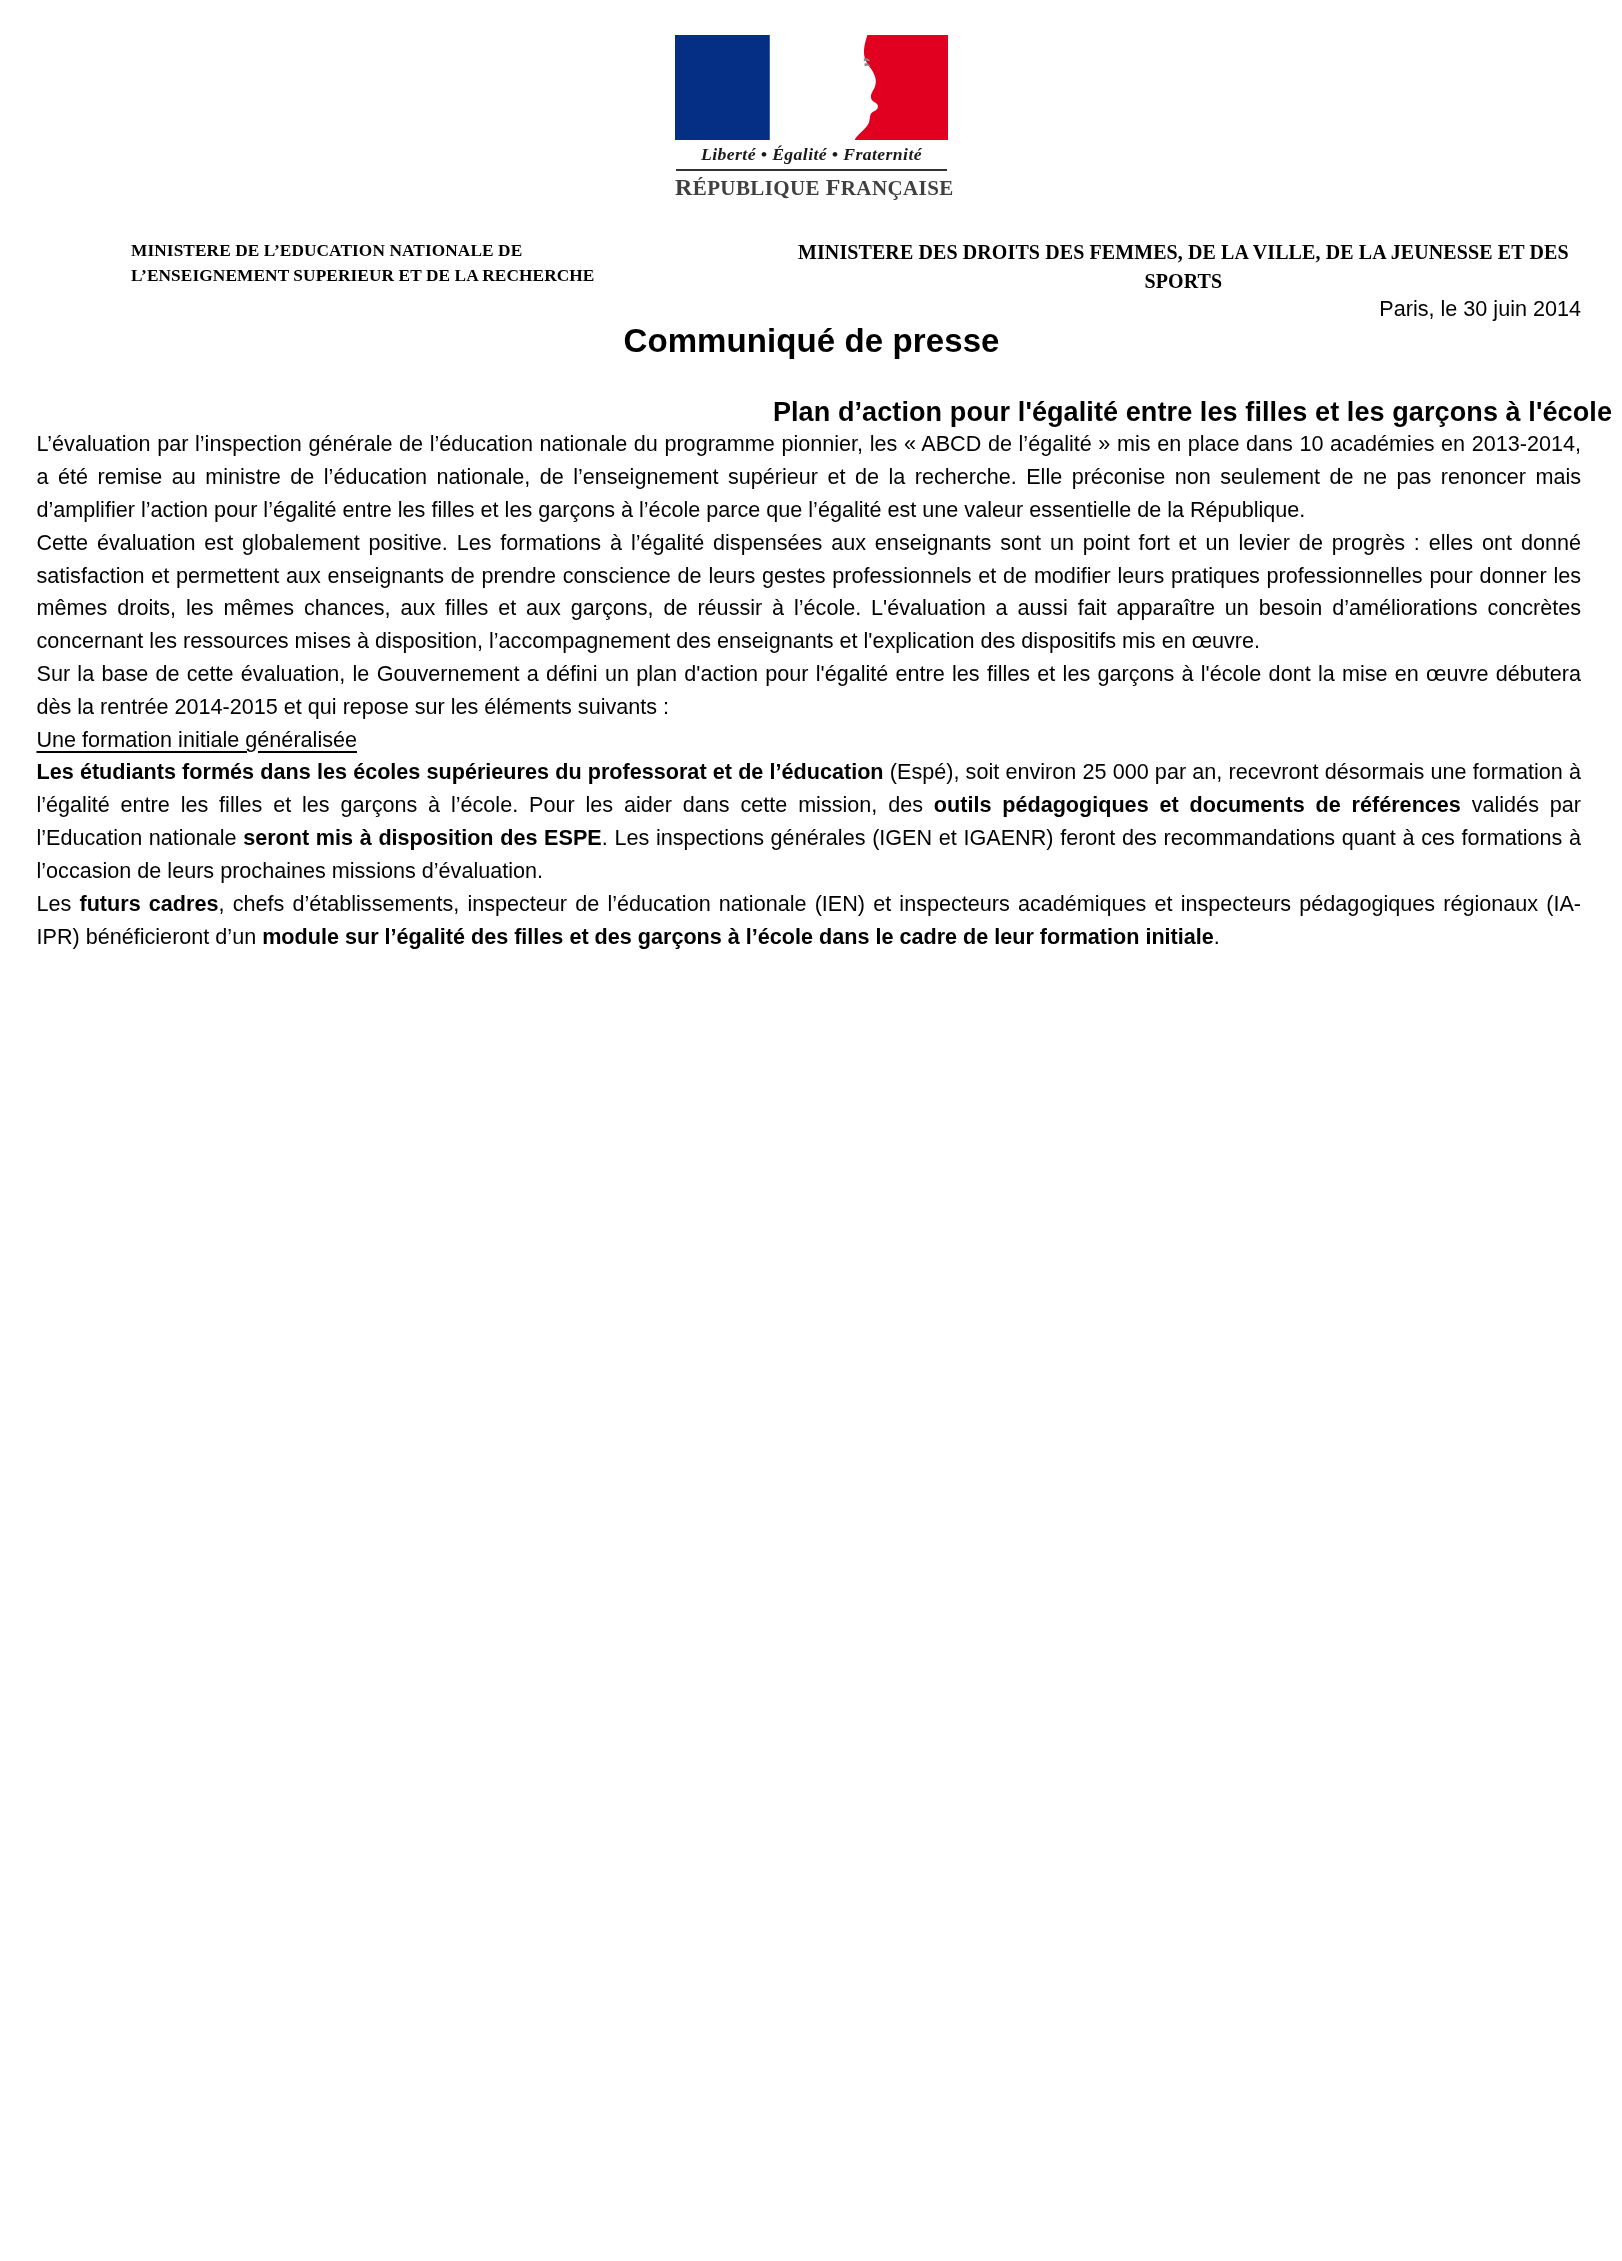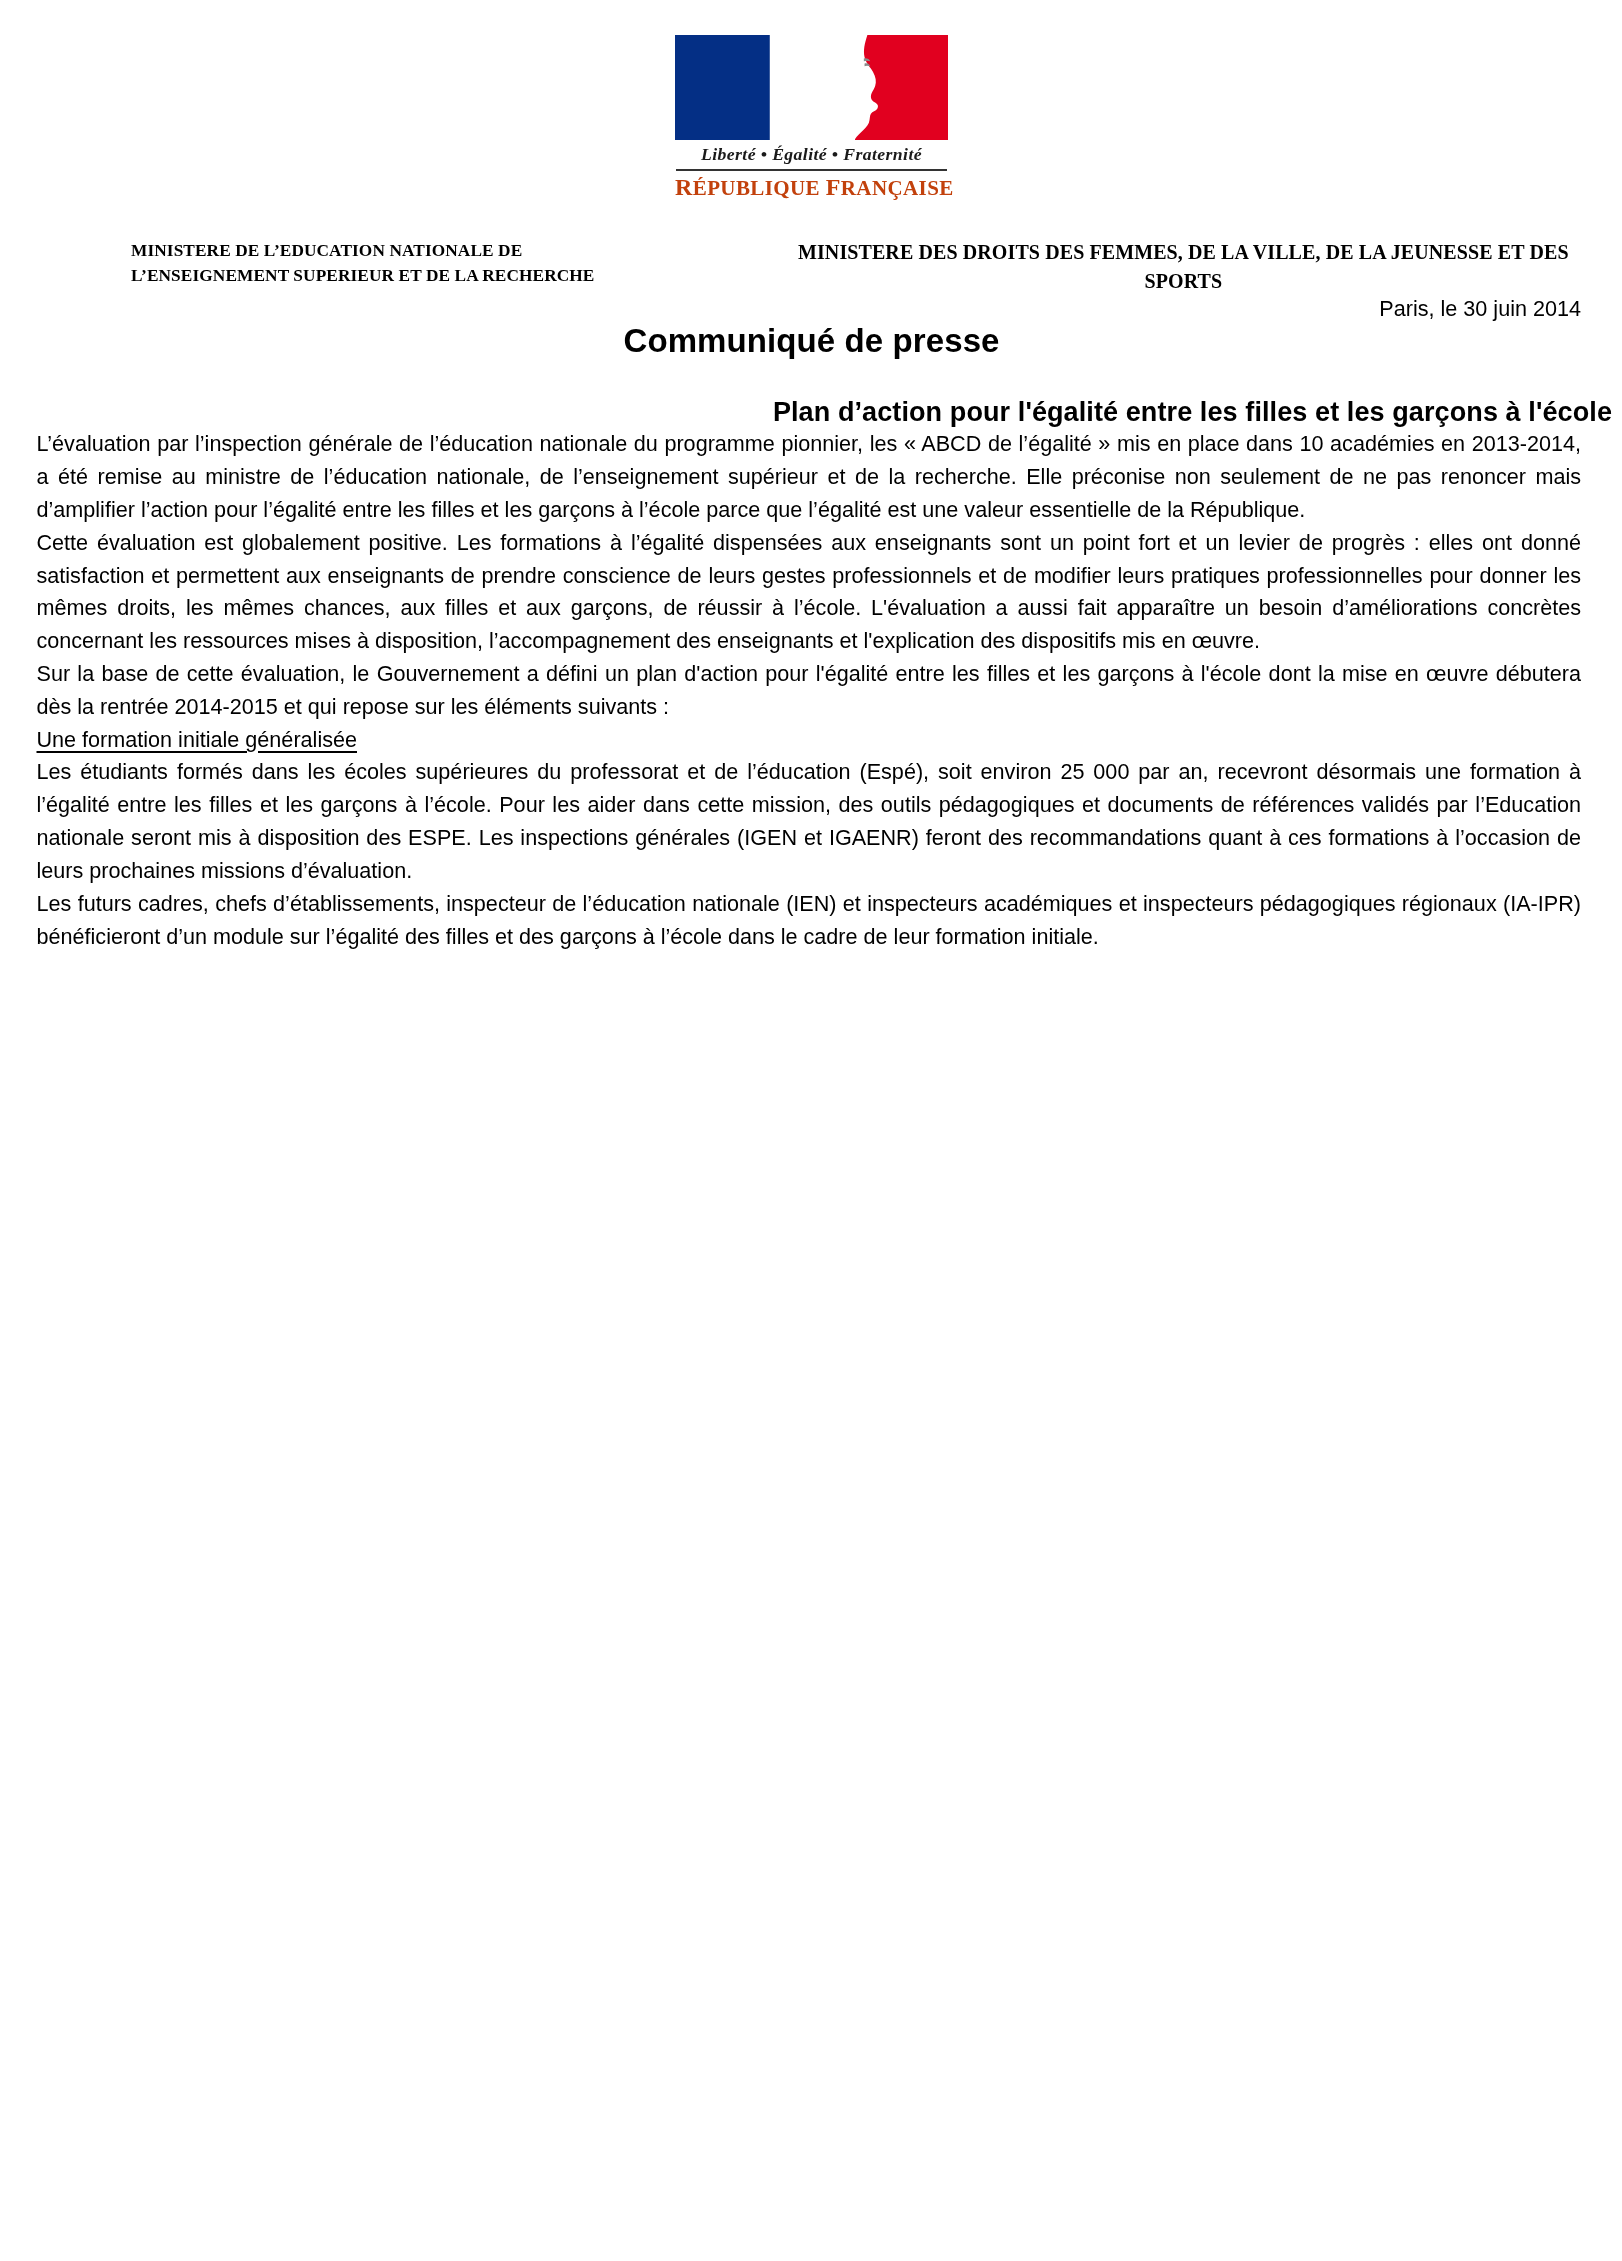--- a/index.html
+++ b/index.html
@@ -73,21 +73,21 @@
     height: 2.1px;
     background: #333333;
     margin: 3.5px 1.4px 2.8px 1.4px;
   }
   .republique {
     text-align: center;
     font-family: "Liberation Serif", serif;
     font-weight: bold;
     font-size: 21px;
     letter-spacing: 0.4px;
-    color: #c2410c;
+    color: #404040;
     white-space: nowrap;
   }
   .republique .big { font-size: 24px; }
 
   
   .ministries {
     display: flex;
     margin-top: 37px;
     padding: 0 18.4px 0 120px;
     gap: 44px;
@@ -165,21 +165,21 @@
     font-size: 21.6px;
     line-height: 1.52;
     font-weight: normal;
     text-decoration: underline;
     text-underline-offset: 3.5px;
     text-align: left;
     margin: 0;
   }
   .sp-subhead { margin-top: 44px; }
 
-  b { font-weight: normal; margin-top: 22px; }
+  b { font-weight: bold; margin-top: 22px; }
 </style>
 </head>
 <body>
 
 <div class="page">
 
   <div class="logo-block">
     <div class="logo">
       <div class="flag">
         <div class="flag-blue"></div>

